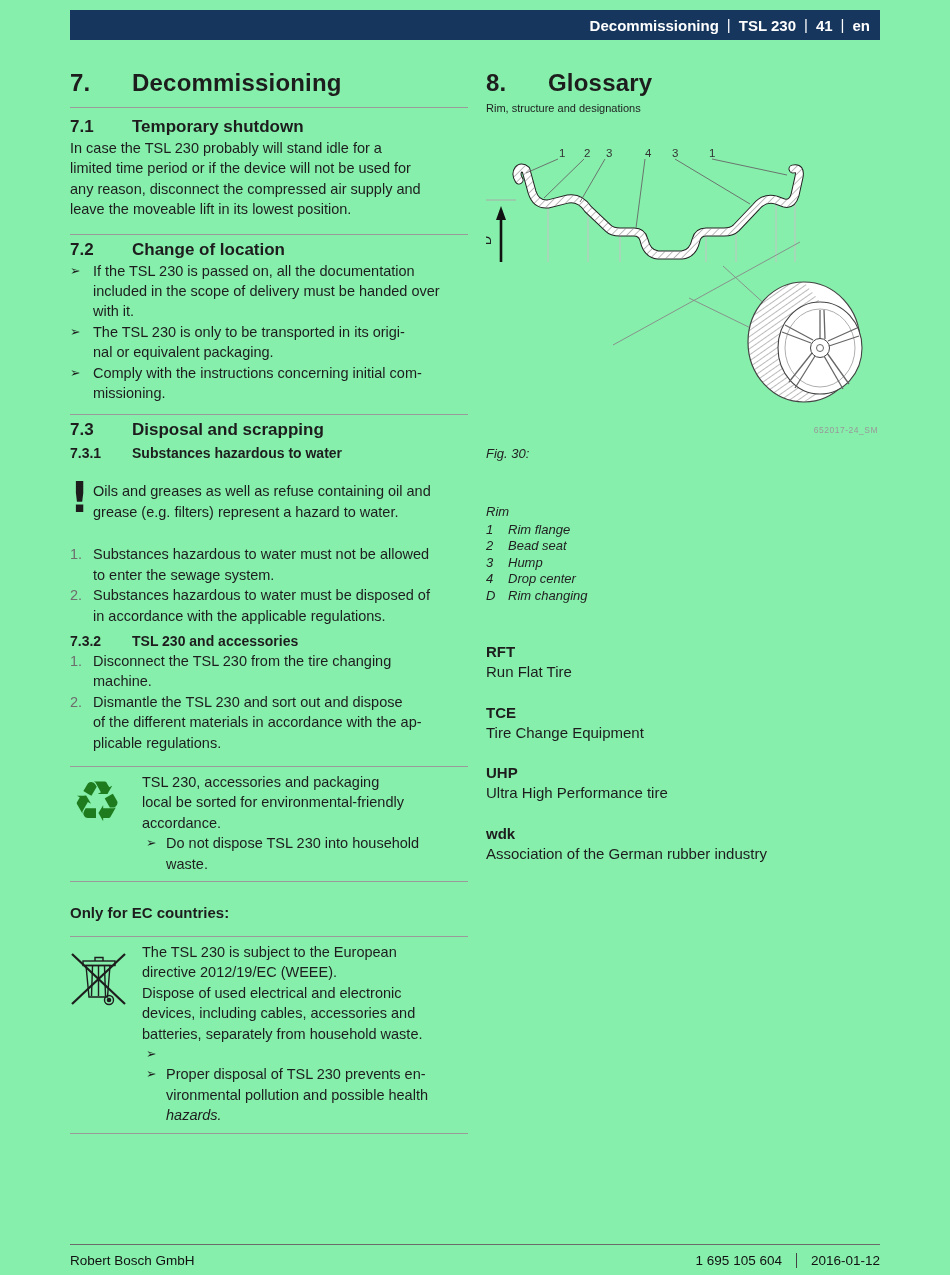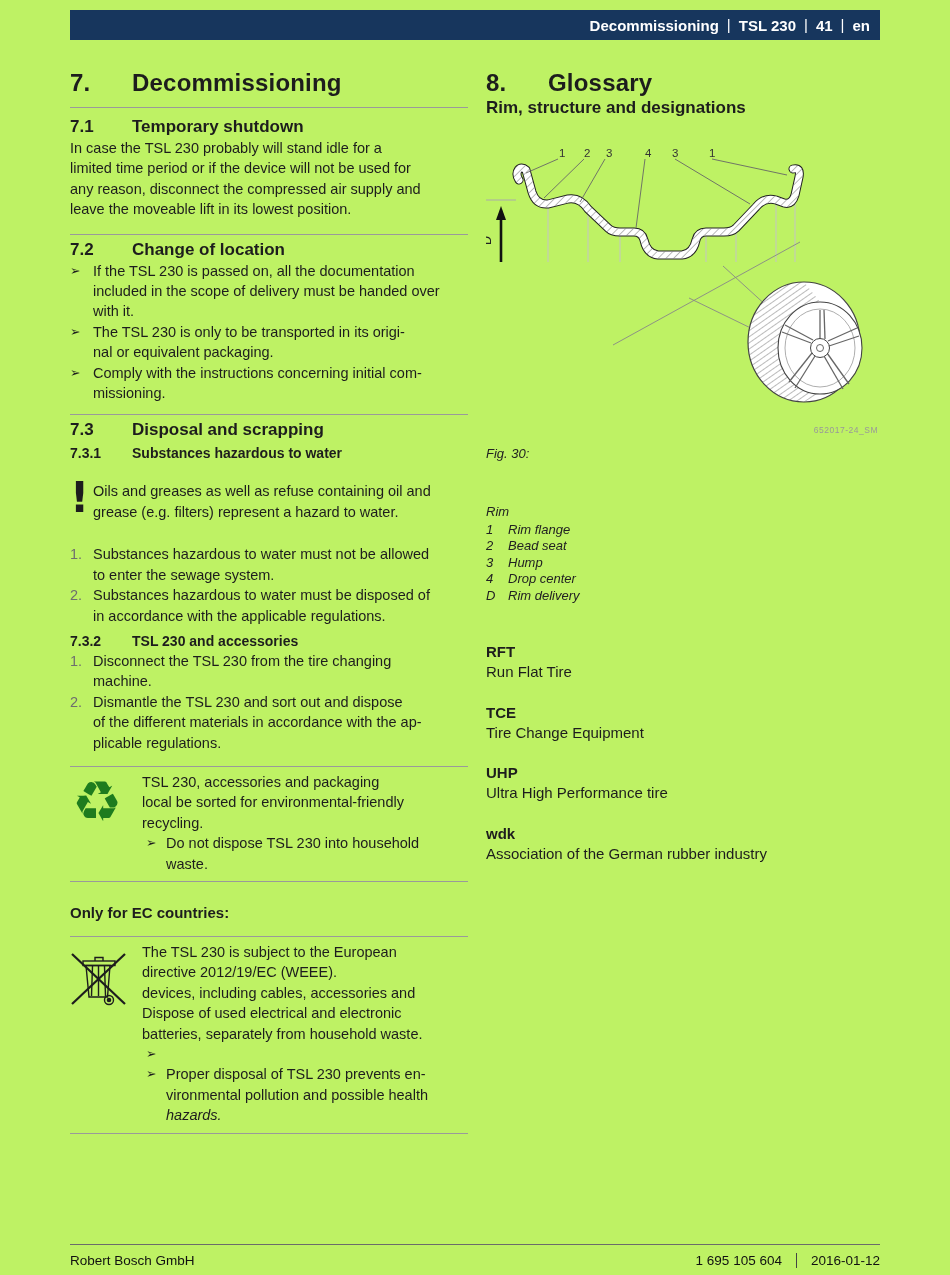--- a/index.html
+++ b/index.html
@@ -1,19 +1,19 @@
 <!DOCTYPE html>
 <html><head>
 <meta charset="utf-8">
 <style>
   * { margin:0; padding:0; box-sizing:border-box; }
   html,body { background:#e8e8e8; }
   .page {
     position:relative; width:950px; height:1275px; margin:0 auto;
-    background:#bef264; font-family:"Liberation Sans","DejaVu Sans",sans-serif;
+    background:#86efac; font-family:"Liberation Sans","DejaVu Sans",sans-serif;
     color:#1d1d1d; overflow:hidden;
   }
   
   .header-bar {
     position:absolute; left:70px; top:10px; width:810px; height:30px;
     background:#17365d; color:#fff; display:flex; align-items:center;
     justify-content:flex-end; padding-right:10px;
     font-size:15px; font-weight:bold;
   }
   .header-bar .sep { font-weight:400; padding:0 8px; position:relative; top:-1px; }
@@ -47,21 +47,21 @@
     flex:0 0 72px; color:#1e7c1e; font-size:56px; line-height:60px;
     font-family:"DejaVu Sans",sans-serif; padding-left:2px;
   }
   .note-icon-weee { flex:0 0 72px; padding-top:2px; }
   .note-body { flex:1; }
   .note .bold-line { font-weight:normal; font-size:14.5px; line-height:20.4px; }
   .note .bullet-item .marker { flex:0 0 20px; }
   .note-indent { padding-left:4px; }
   .ec-heading { font-size:15px; font-weight:bold; margin-top:21px; line-height:20px; }
   
-  .subtitle { font-size:17px; font-weight:bold; line-height:20px; }
+  .subtitle { font-size:11px; font-weight:normal; line-height:20px; }
   .fig-svg { display:block; margin-top:24px; }
   .figcap { display:flex; font-size:13px; font-style:italic; margin-top:4px; color:#222;flex-direction:column; }
   .figcap .pref { flex:0 0 58px; }
   .legend { margin-top:3px; }
   .legend-row { display:flex; font-size:13px; font-style:italic; line-height:16.4px; color:#222; }
   .legend-row .key { flex:0 0 22px; }
   .glossary { margin-top:38px; }
   .gl-entry { margin-bottom:20px; }
   .gl-term { font-size:15px; font-weight:bold; line-height:20px; }
   .gl-def  { font-size:15px; line-height:20.5px; }
@@ -195,21 +195,21 @@
         </span>
       </div>
     </div>
 
     <div class="note" style="margin-top:13px;">
       <div class="note-flex">
         <div class="note-icon-recycle">♻</div>
         <div class="note-body">
           <div class="bodyline">TSL 230, accessories and packaging</div>
           <div class="bodyline">local be sorted for environmental-friendly</div>
-          <div class="bodyline">recycling.</div>
+          <div class="bodyline">accordance.</div>
           <div class="bullet-item note-indent">
             <span class="marker">➢</span>
             <span>
               <span class="bodyline" style="display:block;">Do not dispose TSL 230 into household</span>
               <span class="bodyline" style="display:block;">waste.</span>
             </span>
           </div>
         </div>
       </div>
     </div>
@@ -232,22 +232,22 @@
             </g>
             <g stroke="#1d1d1d" stroke-width="2.2">
               <line x1="2" y1="10" x2="55" y2="60"></line>
               <line x1="55" y1="10" x2="2" y2="60"></line>
             </g>
           </svg>
         </div>
         <div class="note-body">
           <div class="bold-line">The TSL 230 is subject to the European</div>
           <div class="bold-line">directive 2012/19/EC (WEEE).</div>
+          <div class="bodyline">Dispose of used electrical and electronic</div>
           <div class="bodyline">devices, including cables, accessories and</div>
-          <div class="bodyline">Dispose of used electrical and electronic</div>
           <div class="bodyline">batteries, separately from household waste.</div>
           <div class="bullet-item note-indent">
             <span class="marker">➢</span>
           </div>
           <div class="bullet-item note-indent">
             <span class="marker">➢</span>
             <span>
               <span class="bodyline" style="display:block;">Proper disposal of TSL 230 prevents en-</span>
               <span class="bodyline" style="display:block;">vironmental pollution and possible health</span>
               <span class="bodyline" style="display:block;font-style:italic;">hazards.</span>
@@ -366,21 +366,21 @@
       <div class="legend-row">
         <span class="key">3</span>
         <span>Hump</span>
       </div>
       <div class="legend-row">
         <span class="key">4</span>
         <span>Drop center</span>
       </div>
       <div class="legend-row">
         <span class="key">D</span>
-        <span>Rim delivery</span>
+        <span>Rim changing</span>
       </div>
     </div>
 
     <div class="glossary">
       <div class="gl-entry">
         <div class="gl-term">RFT</div>
         <div class="gl-def">Run Flat Tire</div>
       </div>
       <div class="gl-entry">
         <div class="gl-term">TCE</div>

